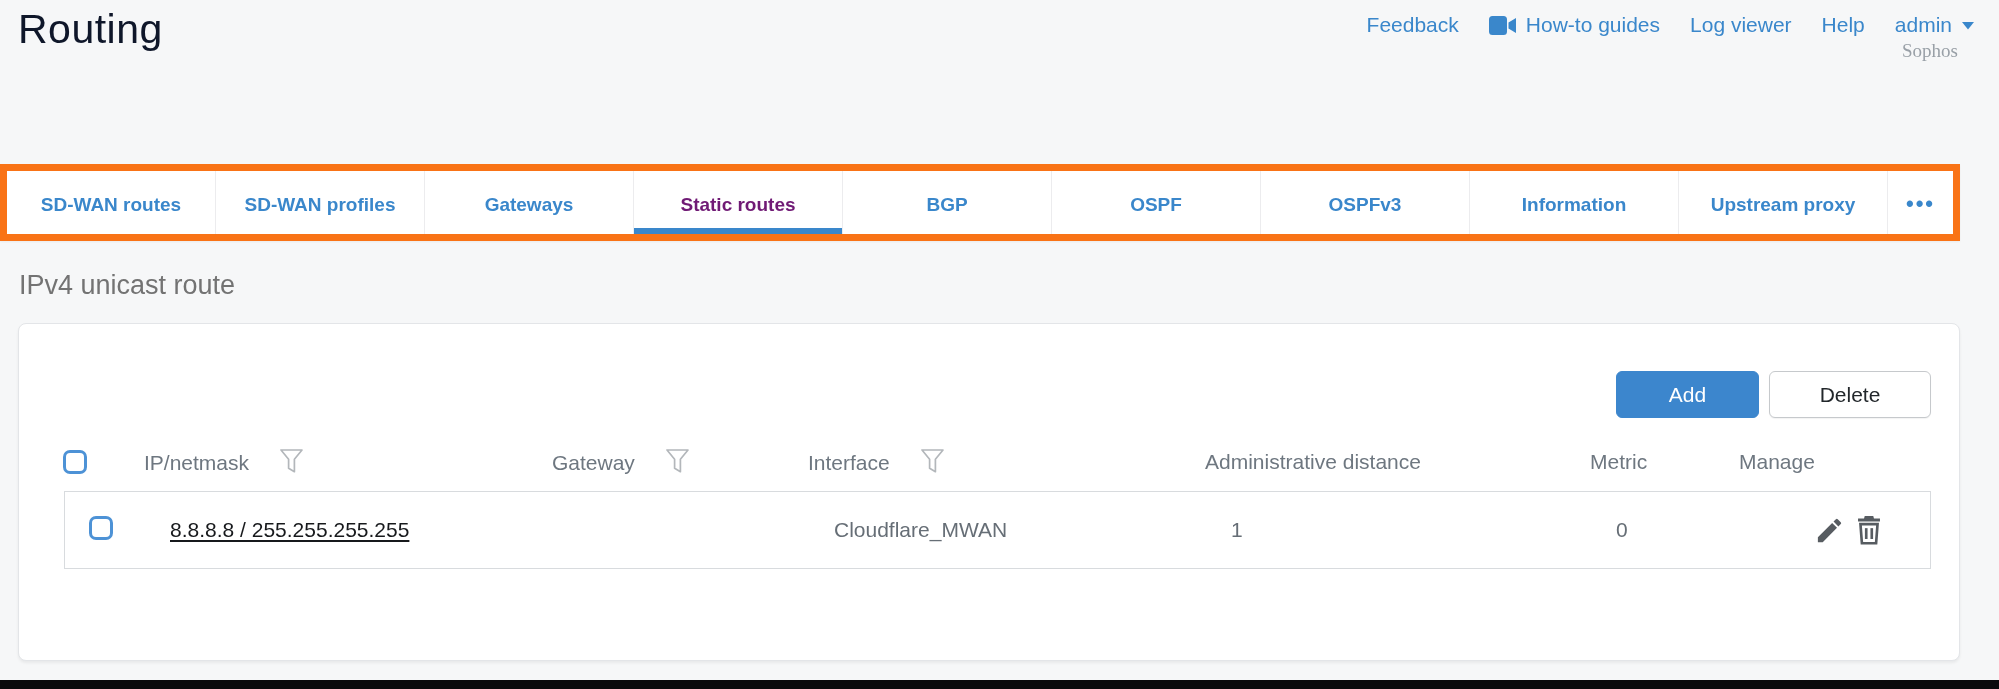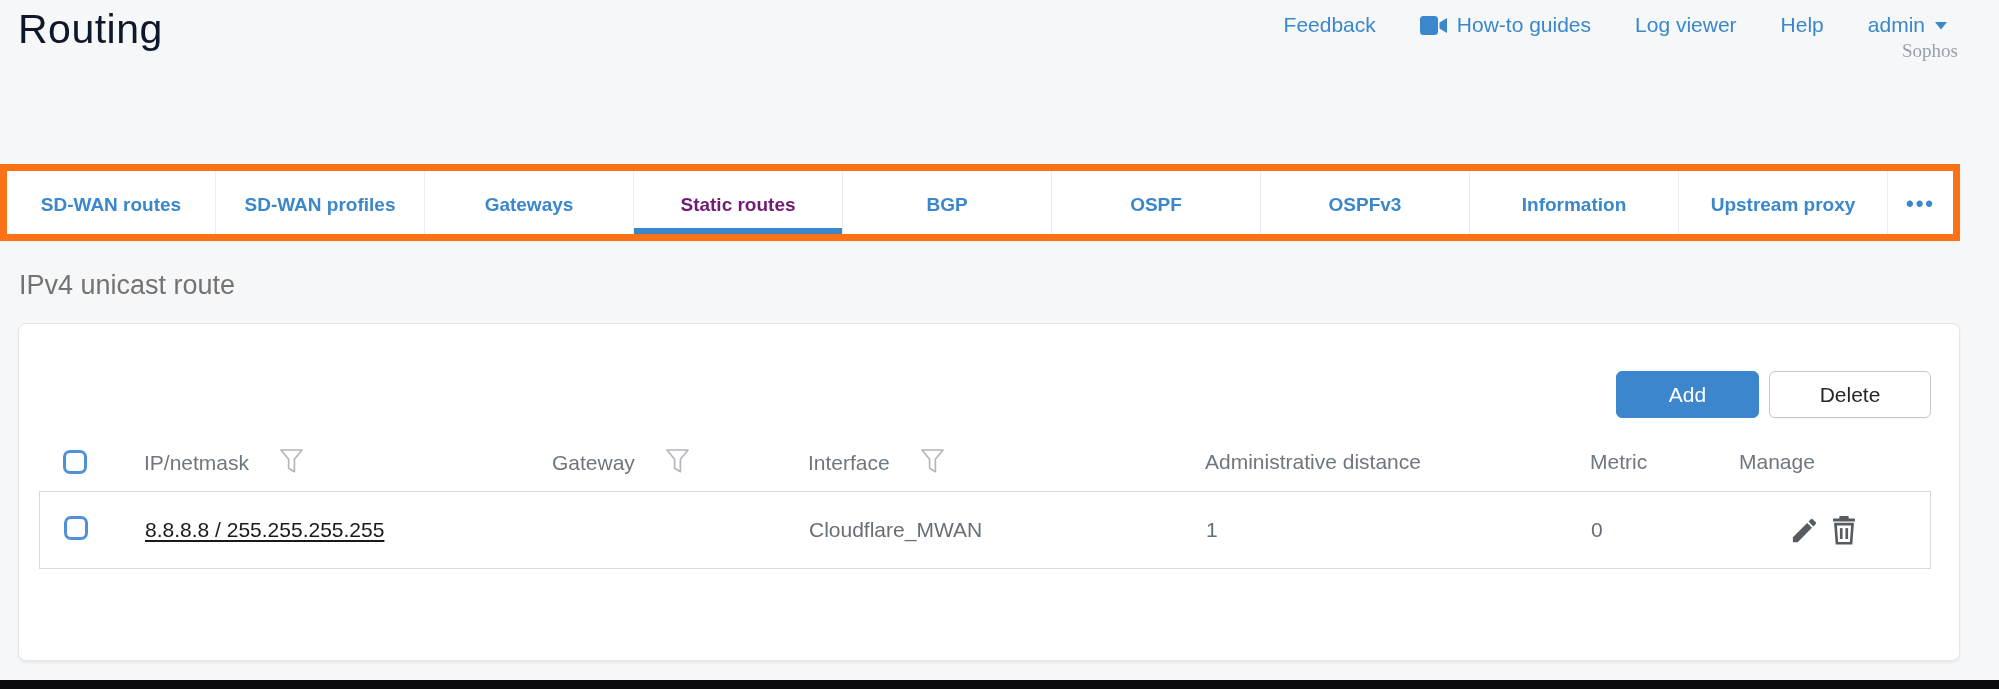--- a/index.html
+++ b/index.html
@@ -10,22 +10,22 @@
     overflow:hidden;
   }
   .screen { position:relative; width:1999px; height:689px; background:#f6f7f8; }
 
   
   .page-title {
     position:absolute; left:18px; top:6px;
     font-size:41px; font-weight:400; color:#0f172a; letter-spacing:0.5px;
   }
   .top-nav {
-    position:absolute; top:13px; right:51px;
-    display:flex; align-items:center; gap:44px;
+    position:absolute; top:13px; right:24px;
+    display:flex; align-items:center; gap:30px;
     font-size:21px; color:#3a87cb;
   }
   .top-nav .nav-item { display:flex; align-items:center; gap:9px; color:#3a87cb; cursor:pointer; white-space:nowrap; }
   .brand-label {
     position:absolute; top:40px; right:41px;
     font-size:19px; color:#99a0a7;font-family:Liberation Serif, serif;
   }
 
   
   .tab-bar {
@@ -79,21 +79,21 @@
   .thead .col { display:flex; align-items:flex-end; }
   .cb-cell { padding-left:24px; }
   .checkbox {
     display:inline-block; width:24px; height:24px;
     border:3px solid #4d92d6; border-radius:7px; background:#fff; cursor:pointer;
   }
   .filter-icon { margin-left:30px; display:inline-flex; cursor:pointer; }
   .trow {
     margin-top:6px; height:78px;
     border:1px solid #d8dbde; background:#fff;
-    font-size:21px; color:#666e76;
+    font-size:21px; color:#666e76;margin-left:25px;
   }
   .route-link { color:#17191c; text-decoration:underline; text-underline-offset:3px; cursor:pointer; }
   .manage-cell { display:flex; align-items:center; gap:11px; padding-left:49px; }
   .icon-btn { display:inline-flex; cursor:pointer; background:none; border:none; padding:0; }
 
   
   .bottom-strip { position:absolute; left:0; right:0; bottom:0; height:9px; background:#0a0a0c; }
 </style>
 </head>
 <body>

